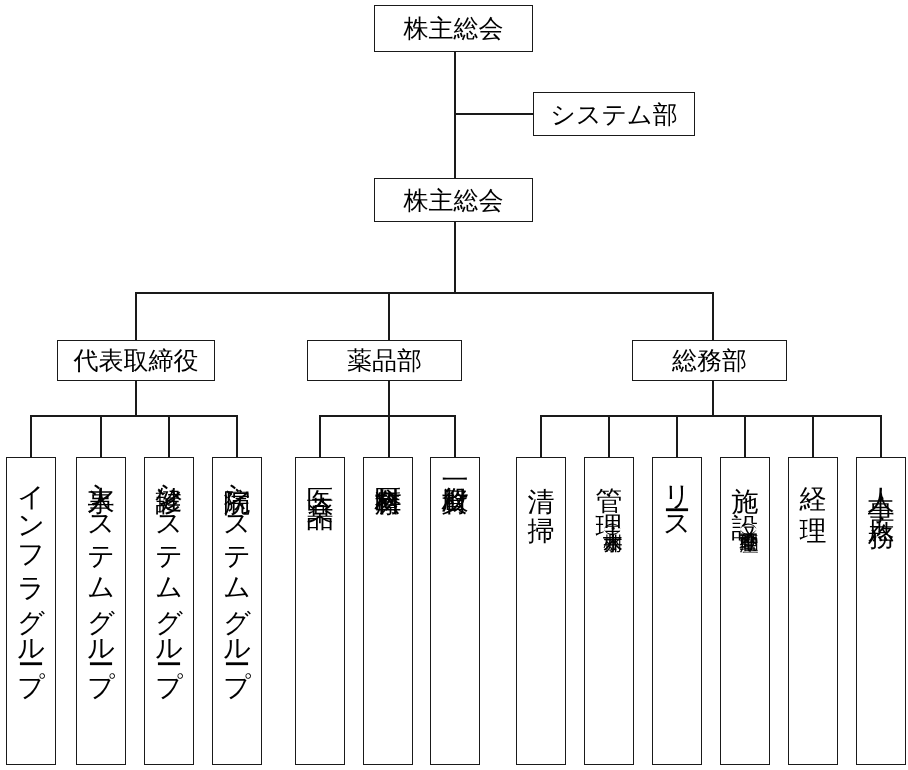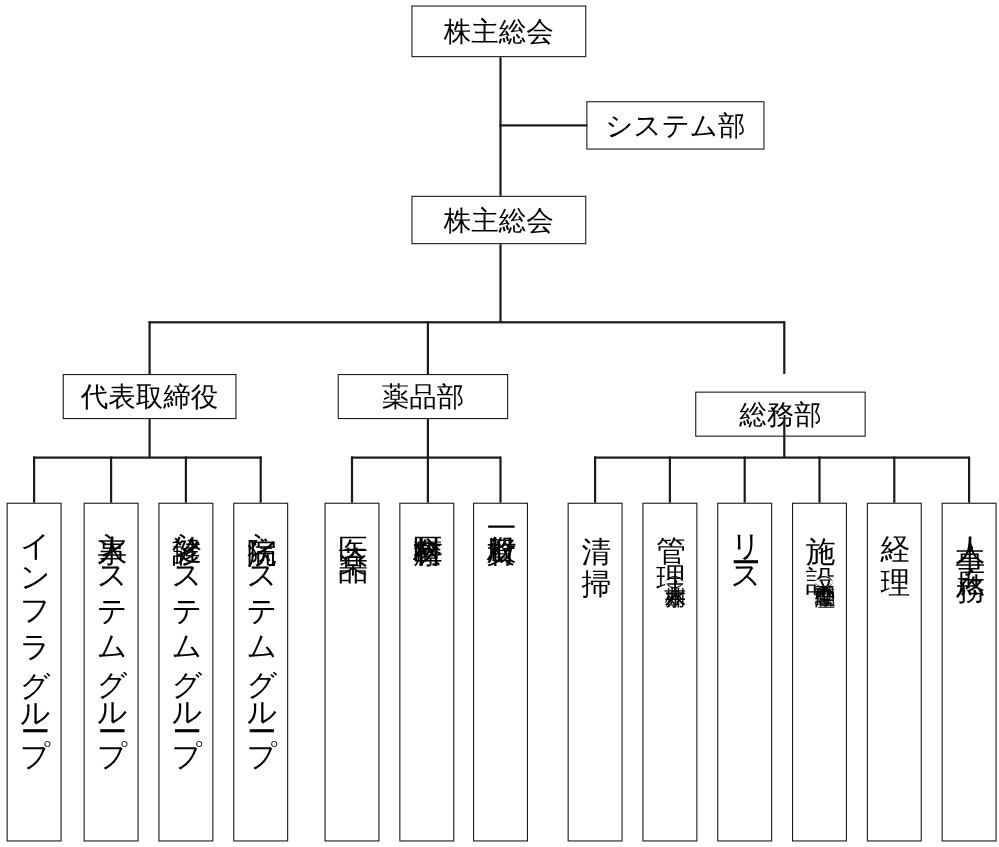--- a/index.html
+++ b/index.html
@@ -36,21 +36,21 @@
   }
   
   .box-top   { left: 374px; top: 5px;   width: 159px; height: 47px; }
   .box-board { left: 533px; top: 92px;  width: 162px; height: 44px; }
   .box-ceo   { left: 374px; top: 178px; width: 159px; height: 44px; }
 
   
   .box-dept { height: 41px; }
   .dept-sys   { left: 57px;  top: 340px; width: 158px; }
   .dept-pharm { left: 307px; top: 340px; width: 155px; justify-content: center; }
-  .dept-gen   { left: 632px; top: 340px; width: 155px; margin-top: 16px; }
+  .dept-gen   { left: 632px; top: 340px; width: 155px; }
 
   
   .leaf {
     position: absolute;
     box-sizing: border-box;
     border: 1.5px solid #1a1a1a;
     background: #ffffff;
     top: 457px;
     height: 308px;
     width: 50px;

